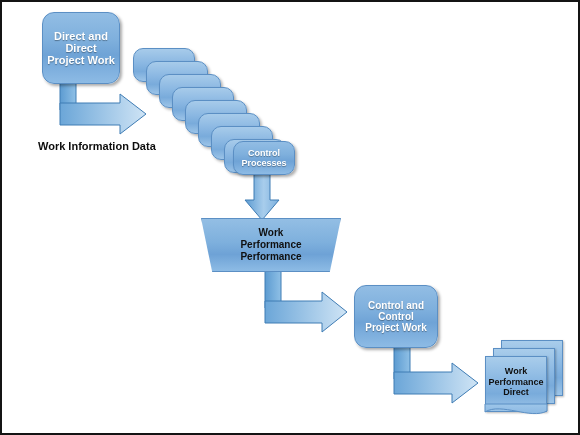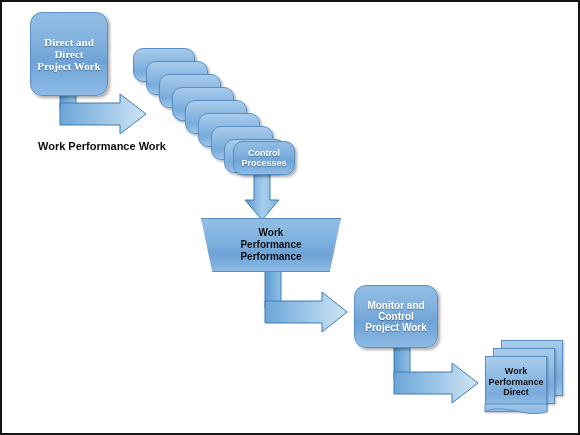--- a/index.html
+++ b/index.html
@@ -112,21 +112,21 @@
       </linearGradient>
       <linearGradient id="agh4" x1="0" y1="0" x2="1" y2="0">
         <stop offset="0%" stop-color="#6ba6d8"></stop>
           <stop offset="100%" stop-color="#cfe4f5"></stop>
       </linearGradient>
     </defs>
     <path d="M0,0 L16,0 L16,33 L0,33 Z" fill="url(#agv4)" stroke="#3f7cb4" stroke-width="1"></path>
     <path d="M0,26 L58,26 L58,17 L84,37 L58,57 L58,48 L0,48 Z" fill="url(#agh4)" stroke="#3f7cb4" stroke-width="1"></path>
   </svg>
 
-  <div class="node rbox" style="left:28px;top:10px;width:78px;height:84px;font-family:Liberation Serif, serif;">
+  <div class="node rbox" style="left:40px;top:10px;width:78px;height:72px;">
     <div class="lbl" style="font-size:11px;">
       <div>Direct and</div>
       <div>Direct</div>
       <div>Project Work</div>
     </div>
   </div>
 
   <div class="node card" style="left:131px;top:46px;width:62px;height:34px;"></div>
   <div class="node card" style="left:144px;top:59px;width:62px;height:34px;"></div>
   <div class="node card" style="left:157px;top:72px;width:62px;height:34px;"></div>
@@ -146,21 +146,21 @@
   <div class="node trap" style="left:199px;top:216px;width:140px;height:54px;">
     <div class="lbl" style="font-size:10px;">
       <div>Work</div>
       <div>Performance</div>
       <div>Performance</div>
     </div>
   </div>
 
   <div class="node rbox" style="left:352px;top:283px;width:84px;height:63px;">
     <div class="lbl" style="font-size:10px;">
-      <div>Monitor and</div>
+      <div>Control and</div>
       <div>Control</div>
       <div>Project Work</div>
     </div>
   </div>
 
   <div class="node doc" style="left:499px;top:338px;width:62px;height:56px;"></div>
   <div class="node doc" style="left:491px;top:346px;width:62px;height:56px;"></div>
   <div class="node doc" style="left:483px;top:354px;width:62px;height:56px;
               border-bottom-left-radius:0;border-bottom-right-radius:0;">
     <div class="lbl" style="font-size:9px;margin-top:-4px;">
@@ -173,15 +173,15 @@
   <svg class="arrowsvg" style="left:483px;top:402px;width:63px;height:16px;" width="63" height="16" viewBox="0 0 63 16">
     <defs>
       <linearGradient id="docg" x1="0" y1="0" x2="0" y2="1">
         <stop offset="0%" stop-color="#9ec6e9"></stop>
           <stop offset="100%" stop-color="#8cb9e3"></stop>
       </linearGradient>
     </defs>
     <path d="M0,0 L62,0 L62,7 C46,16 16,-2 0,8 Z" fill="url(#docg)" stroke="#5b8fc4" stroke-width="1"></path>
   </svg>
 
-  <div class="caption" style="left:36px;top:138px;font-size:11px;">Work Performance Work</div>
+  <div class="caption" style="left:36px;top:138px;font-size:11px;">Work Information Data</div>
 
 </div>
 
 </body></html>

